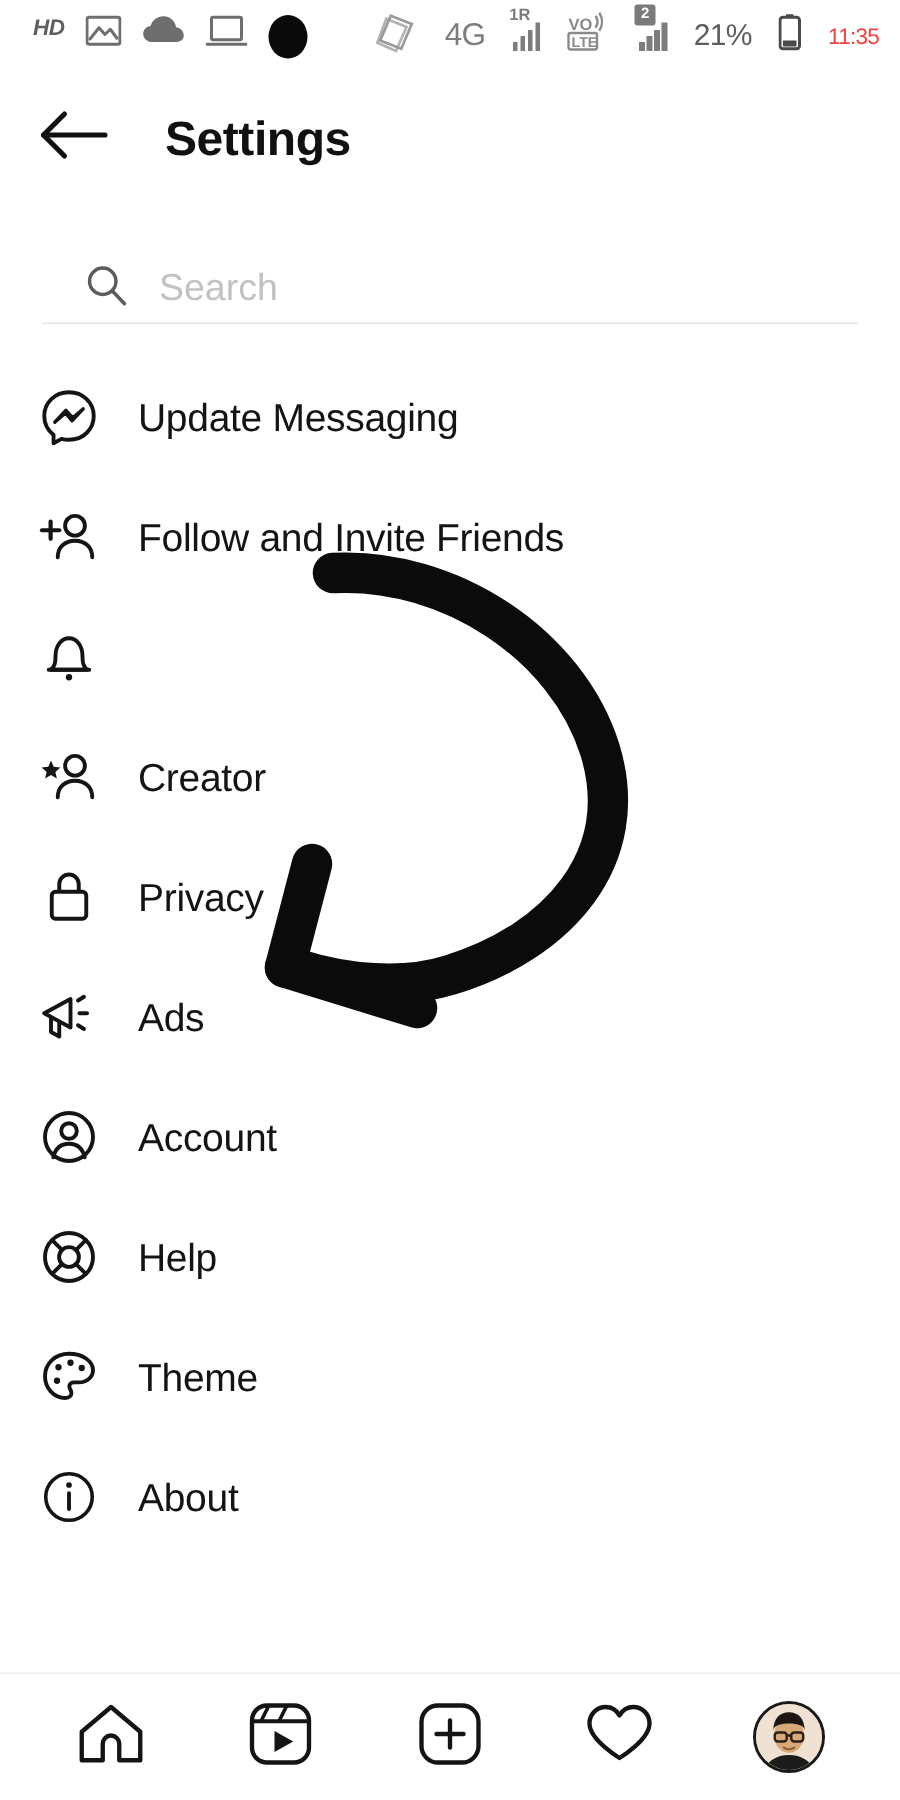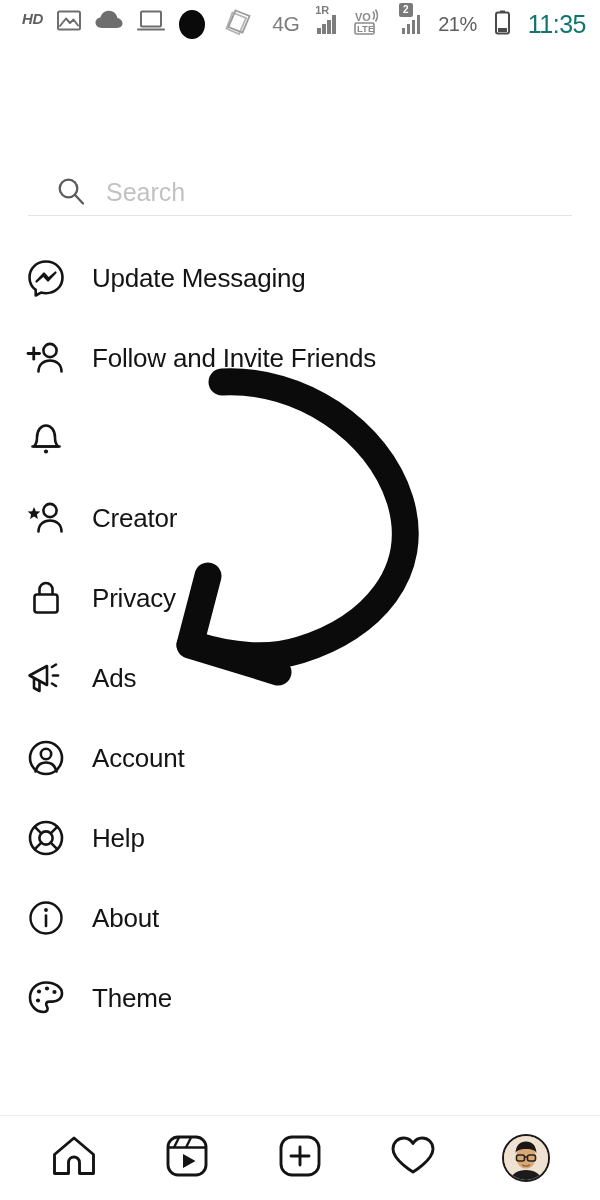--- a/index.html
+++ b/index.html
@@ -61,22 +61,22 @@
     color: #7d7d7d;
     letter-spacing: -0.5px;
     font-weight: 400;
   }
   .pct-text {
     font-size: 20px;
     color: #5e5e5e;
     letter-spacing: -0.5px;
   }
   .clock-text {
-    font-size: 25px;
-    color: #0f766e;
+    font-size: 15px;
+    color: #ef4444;
     letter-spacing: -0.5px;
   }
   .sig-bars { display: flex; align-items: flex-end; gap: 1.5px; height: 19px; }
   .sig-bars i { display: block; width: 3.5px; background: #7d7d7d; }
   .sig-bars i:nth-child(1) { height: 6px; }
   .sig-bars i:nth-child(2) { height: 10px; }
   .sig-bars i:nth-child(3) { height: 14px; }
   .sig-bars i:nth-child(4) { height: 19px; }
   .sig-wrap { position: relative; display: flex; align-items: flex-end; }
   .sig-sup {
@@ -279,20 +279,31 @@
         <svg width="15" height="25" viewBox="0 0 15 25">
           <rect x="5" y="0.5" width="5" height="2" fill="#4a4a4a"></rect>
           <rect x="1" y="2.5" width="13" height="21" rx="2" fill="none" stroke="#4a4a4a" stroke-width="2"></rect>
           <rect x="3" y="18" width="9" height="4" fill="#4a4a4a"></rect>
         </svg>
       </span>
       <span class="clock-text">11:35</span>
     </div>
   </div>
 
+  <div id="header">
+    <div id="back-button">
+      <span>
+        <svg width="48" height="34" viewBox="0 0 48 34">
+          <line x1="4" y1="17" x2="45" y2="17" stroke="#111" stroke-width="3.4" stroke-linecap="round"></line>
+          <polyline points="18,3 4,17 18,31" fill="none" stroke="#111" stroke-width="3.4" stroke-linecap="round" stroke-linejoin="round"></polyline>
+        </svg>
+      </span>
+    </div>
+    <div id="page-title">Settings</div>
+  </div>
 
   <div id="search-row">
     <span id="search-icon">
       <svg width="30" height="30" viewBox="0 0 30 30">
         <circle cx="12.5" cy="12.5" r="8.8" fill="none" stroke="#5c5c5c" stroke-width="2.3"></circle>
         <line x1="18.8" y1="18.8" x2="27" y2="27.5" stroke="#5c5c5c" stroke-width="2.3" stroke-linecap="round"></line>
       </svg>
     </span>
     <input id="search-input" type="text" placeholder="Search" style="">
   </div>
@@ -387,39 +398,39 @@
           <line x1="7.8" y1="30.2" x2="14.3" y2="23.7" stroke="#141414" stroke-width="2.6" stroke-linecap="round"></line>
           <line x1="30.2" y1="30.2" x2="23.7" y2="23.7" stroke="#141414" stroke-width="2.6" stroke-linecap="round"></line>
         </svg>
       </span>
       <span class="menu-label">Help</span>
     </div>
 
     <div class="menu-item">
       <span class="menu-icon">
         <svg width="38" height="38" viewBox="0 0 38 38">
-          <circle cx="19" cy="19" r="15.5" fill="none" stroke="#141414" stroke-width="2.4"></circle>
-          <circle cx="19" cy="11" r="1.9" fill="#141414"></circle>
-          <line x1="19" y1="16.5" x2="19" y2="27" stroke="#141414" stroke-width="2.6" stroke-linecap="round"></line>
-        </svg>
-      </span>
-      <span class="menu-label">About</span>
-    </div>
-
-    <div class="menu-item">
-      <span class="menu-icon">
-        <svg width="38" height="38" viewBox="0 0 38 38">
           <path d="M19 3.5 C10 3.5 3 9.8 3 18.5 C3 26.5 9 33 16.5 33 C19.3 33 20.6 31.3 20.6 29.6 C20.6 27.8 19.2 26.9 19.2 25.2 C19.2 23.6 20.5 22.6 22.3 22.6 L25.5 22.6 C31 22.6 35 19 35 14.5 C35 8.3 27.9 3.5 19 3.5 Z" fill="none" stroke="#141414" stroke-width="2.6" stroke-linejoin="round"></path>
           <circle cx="12" cy="12.5" r="2.1" fill="#141414"></circle>
           <circle cx="20" cy="9.5" r="2.1" fill="#141414"></circle>
           <circle cx="27.5" cy="13" r="2.1" fill="#141414"></circle>
           <circle cx="11" cy="21.5" r="2.1" fill="#141414"></circle>
         </svg>
       </span>
       <span class="menu-label">Theme</span>
+    </div>
+
+    <div class="menu-item">
+      <span class="menu-icon">
+        <svg width="38" height="38" viewBox="0 0 38 38">
+          <circle cx="19" cy="19" r="15.5" fill="none" stroke="#141414" stroke-width="2.4"></circle>
+          <circle cx="19" cy="11" r="1.9" fill="#141414"></circle>
+          <line x1="19" y1="16.5" x2="19" y2="27" stroke="#141414" stroke-width="2.6" stroke-linecap="round"></line>
+        </svg>
+      </span>
+      <span class="menu-label">About</span>
     </div>
 
   </div>
 
   <svg id="annotation-arrow" viewBox="0 0 600 1200">
     <path d="M222 382
              C 300 378, 378 430, 400 500
              C 422 572, 372 628, 300 650
              C 268 660, 230 656, 198 646" fill="none" stroke="#0b0b0b" stroke-width="27" stroke-linecap="round" stroke-linejoin="round"></path>
     <path d="M208 576 L190 645" fill="none" stroke="#0b0b0b" stroke-width="27" stroke-linecap="round" stroke-linejoin="round"></path>

